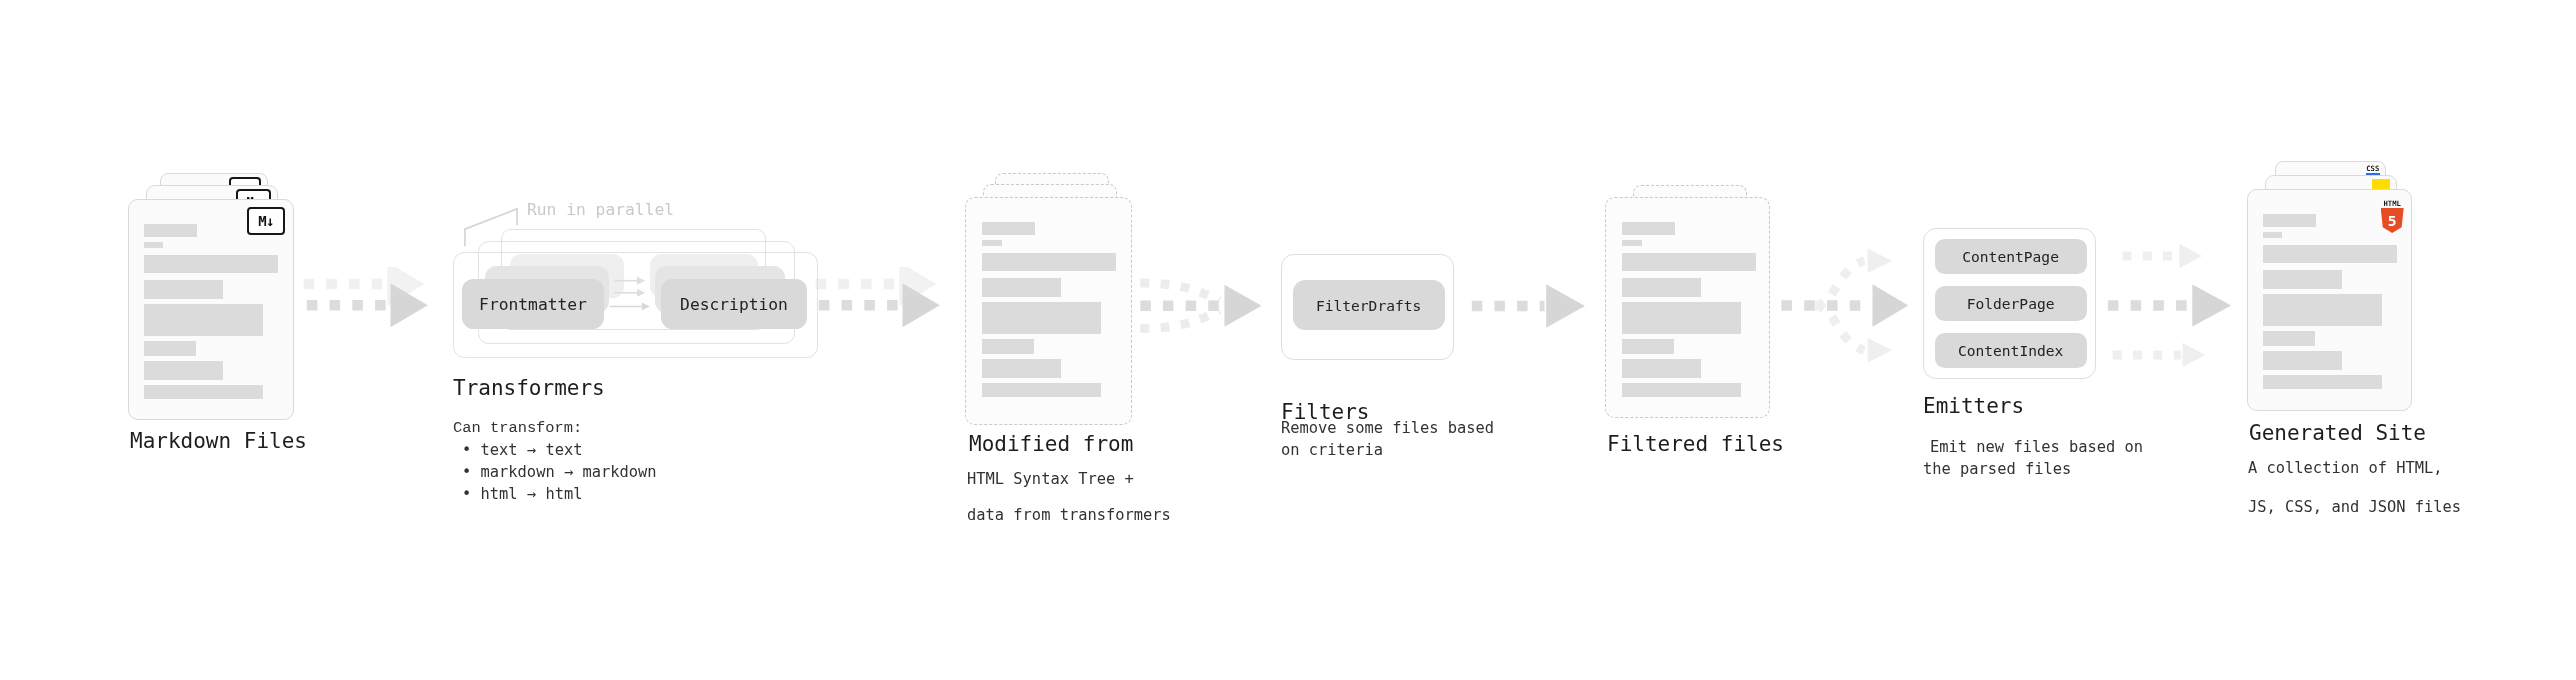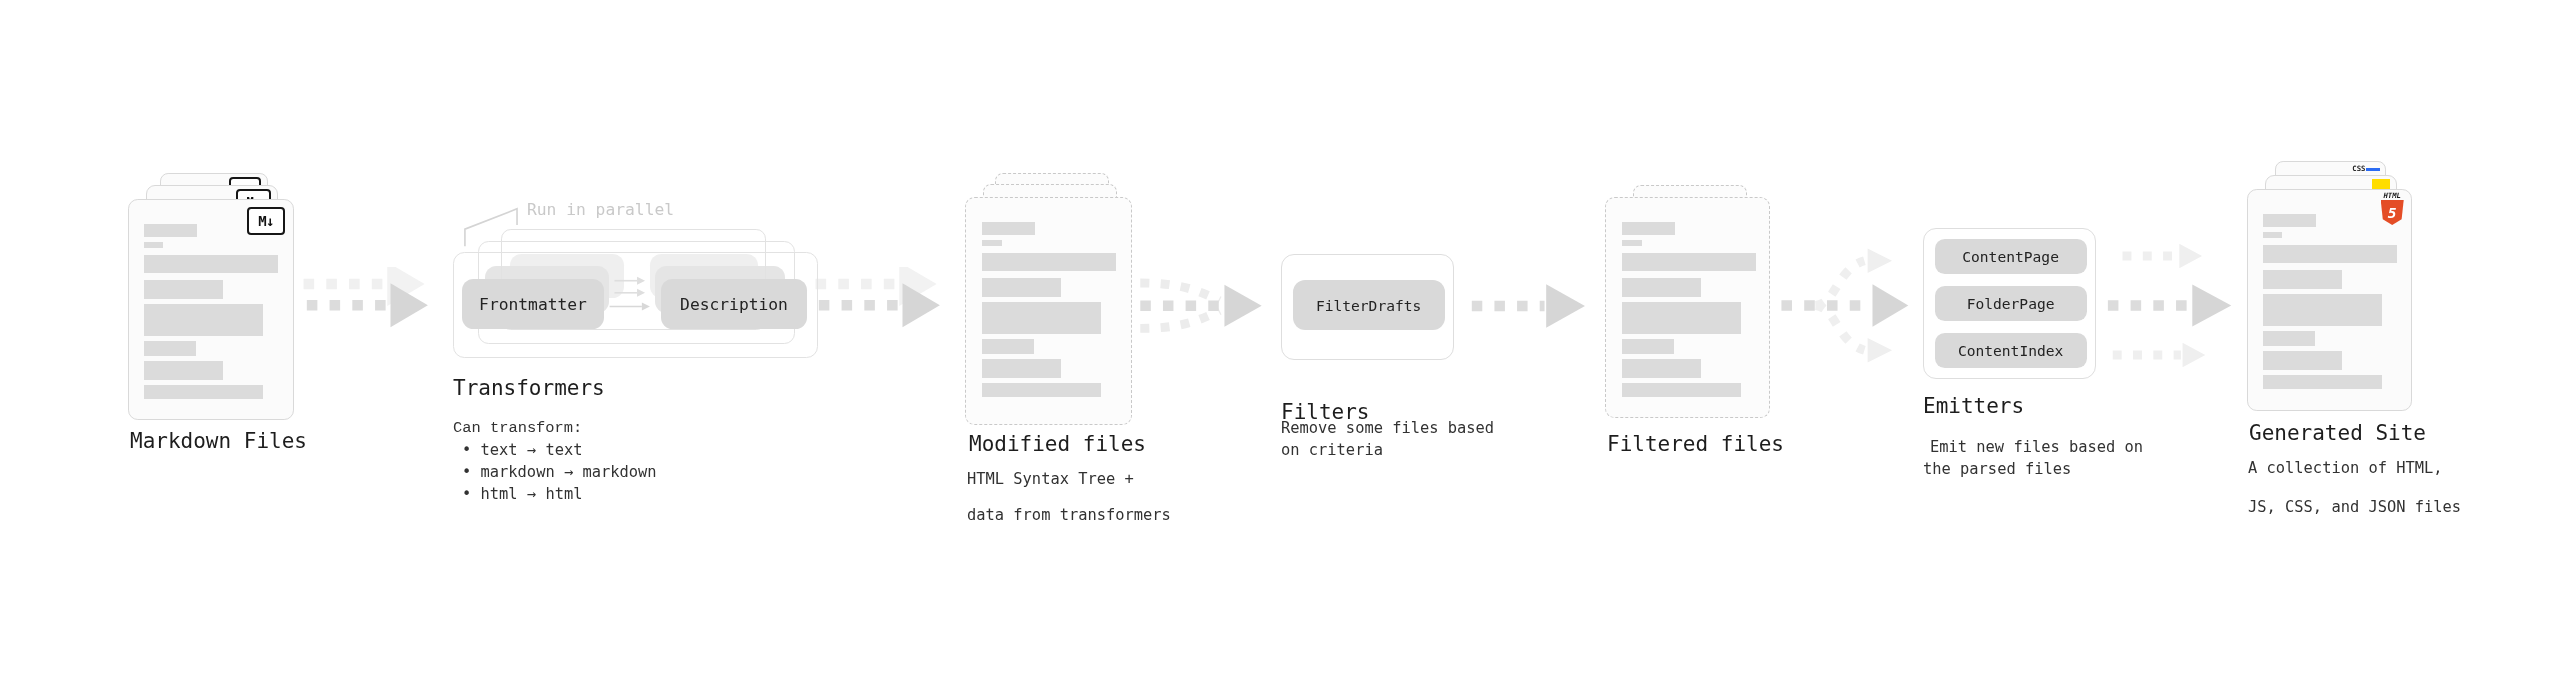--- a/index.html
+++ b/index.html
@@ -26,21 +26,21 @@
   .pill{position:absolute;background:#d9d9d9;border-radius:11.4px;display:flex;align-items:center;justify-content:center;
         color:#232323;white-space:nowrap;box-sizing:border-box;}
   .ghost1{background:#e5e5e5;}
   .ghost2{background:#efefef;}
   .outline-box{position:absolute;border:1.6px solid #e2e2e2;border-radius:11.4px;box-sizing:border-box;background:transparent;}
   .panel{position:absolute;background:#ffffff;border:1.6px solid #dedede;border-radius:13px;box-sizing:border-box;}
   
   .md-icon{position:absolute;background:#fff;border:2.4px solid #161616;border-radius:4.1px;
            display:flex;align-items:center;justify-content:center;font-weight:bold;color:#111;letter-spacing:-0.8px;}
   
-  .css-badge{position:absolute;display:flex;align-items:center;}
+  .css-badge{position:absolute;display:flex;flex-direction:column;align-items:center;}
   .css-badge .css-txt{font-size:7.3px;line-height:7.3px;font-weight:bold;color:#1a1a1a;letter-spacing:0;}
   .css-badge .css-bar{width:14.6px;height:3.3px;background:#2b6bf3;margin-top:0.8px;}
   .js-badge{position:absolute;background:#ffdd00;}
   .html5-badge{position:absolute;display:flex;flex-direction:column;align-items:center;}
   .html5-badge .html-txt{font-size:7.3px;line-height:8.1px;font-weight:bold;color:#1a1a1a;}
   .html5-shield{width:23px;height:25px;background:#e44d26;clip-path:polygon(0% 0%,100% 0%,91% 77%,50% 100%,9% 77%);
                 display:flex;align-items:center;justify-content:center;color:#fff;font-weight:bold;font-size:14.6px;}
   .annotation{position:absolute;font-size:16.3px;color:#c9c9c9;white-space:nowrap;}
 </style>
 </head>
@@ -127,21 +127,21 @@
     <div class="doc-card dashed" style="left:965px;top:197px;width:167px;height:228px;z-index:3;">
       <div class="bar bA" style="left:16.3px;"></div>
       <div class="bar bB" style="left:16.3px;"></div>
       <div class="bar bC" style="left:16.3px;"></div>
       <div class="bar bD" style="left:16.3px;"></div>
       <div class="bar bE" style="left:16.3px;"></div>
       <div class="bar bF" style="left:16.3px;"></div>
       <div class="bar bG" style="left:16.3px;"></div>
       <div class="bar bH" style="left:16.3px;"></div>
     </div>
-    <div class="section-label" style="left:969px;top:432px;">Modified files</div>
+    <div class="section-label" style="left:969px;top:432px;">Modified from</div>
     <div class="section-desc" style="left:967px;top:468px;">HTML Syntax Tree +</div>
     <div class="section-desc" style="left:967px;top:504px;">data from transformers</div>
   </div>
 
   <svg class="abs" style="left:1132px;top:262px;" width="142" height="89" viewBox="0 0 175 110">
     <path d="M 10,26 C 55,26 78,33 108,48" fill="none" stroke="#ececec" stroke-width="11" stroke-dasharray="11 14"></path>
     <path d="M 10,82 C 55,82 78,75 108,60" fill="none" stroke="#ececec" stroke-width="11" stroke-dasharray="11 14"></path>
     <line x1="10" y1="54" x2="112" y2="54" stroke="#dcdcdc" stroke-width="13" stroke-dasharray="13 15"></line>
     <polygon points="114,28 114,80 160,54" fill="#d6d6d6"></polygon>
   </svg>
@@ -208,21 +208,21 @@
     <div class="doc-card" style="left:2275px;top:161px;width:111px;height:179px;z-index:1;border-radius:8.1px;">
       <div class="css-badge" style="right:4.9px;top:3.3px;">
         <div class="css-txt">CSS</div>
         <div class="css-bar"></div>
       </div>
     </div>
     <div class="doc-card" style="left:2265px;top:175px;width:132px;height:195px;z-index:2;border-radius:9px;">
       <div class="js-badge" style="right:5.7px;top:3.3px;width:18px;height:10.6px;"></div>
     </div>
     <div class="doc-card" style="left:2247px;top:189px;width:165px;height:222px;z-index:3;">
-      <div class="html5-badge" style="right:7.3px;top:2px;font-style:italic;">
+      <div class="html5-badge" style="right:7.3px;top:10px;">
         <div class="html-txt">HTML</div>
         <div class="html5-shield">
           <span>5</span>
         </div>
       </div>
       <div class="bar bA"></div>
       <div class="bar bB"></div>
       <div class="bar bC"></div>
       <div class="bar bD"></div>
       <div class="bar bE"></div>

